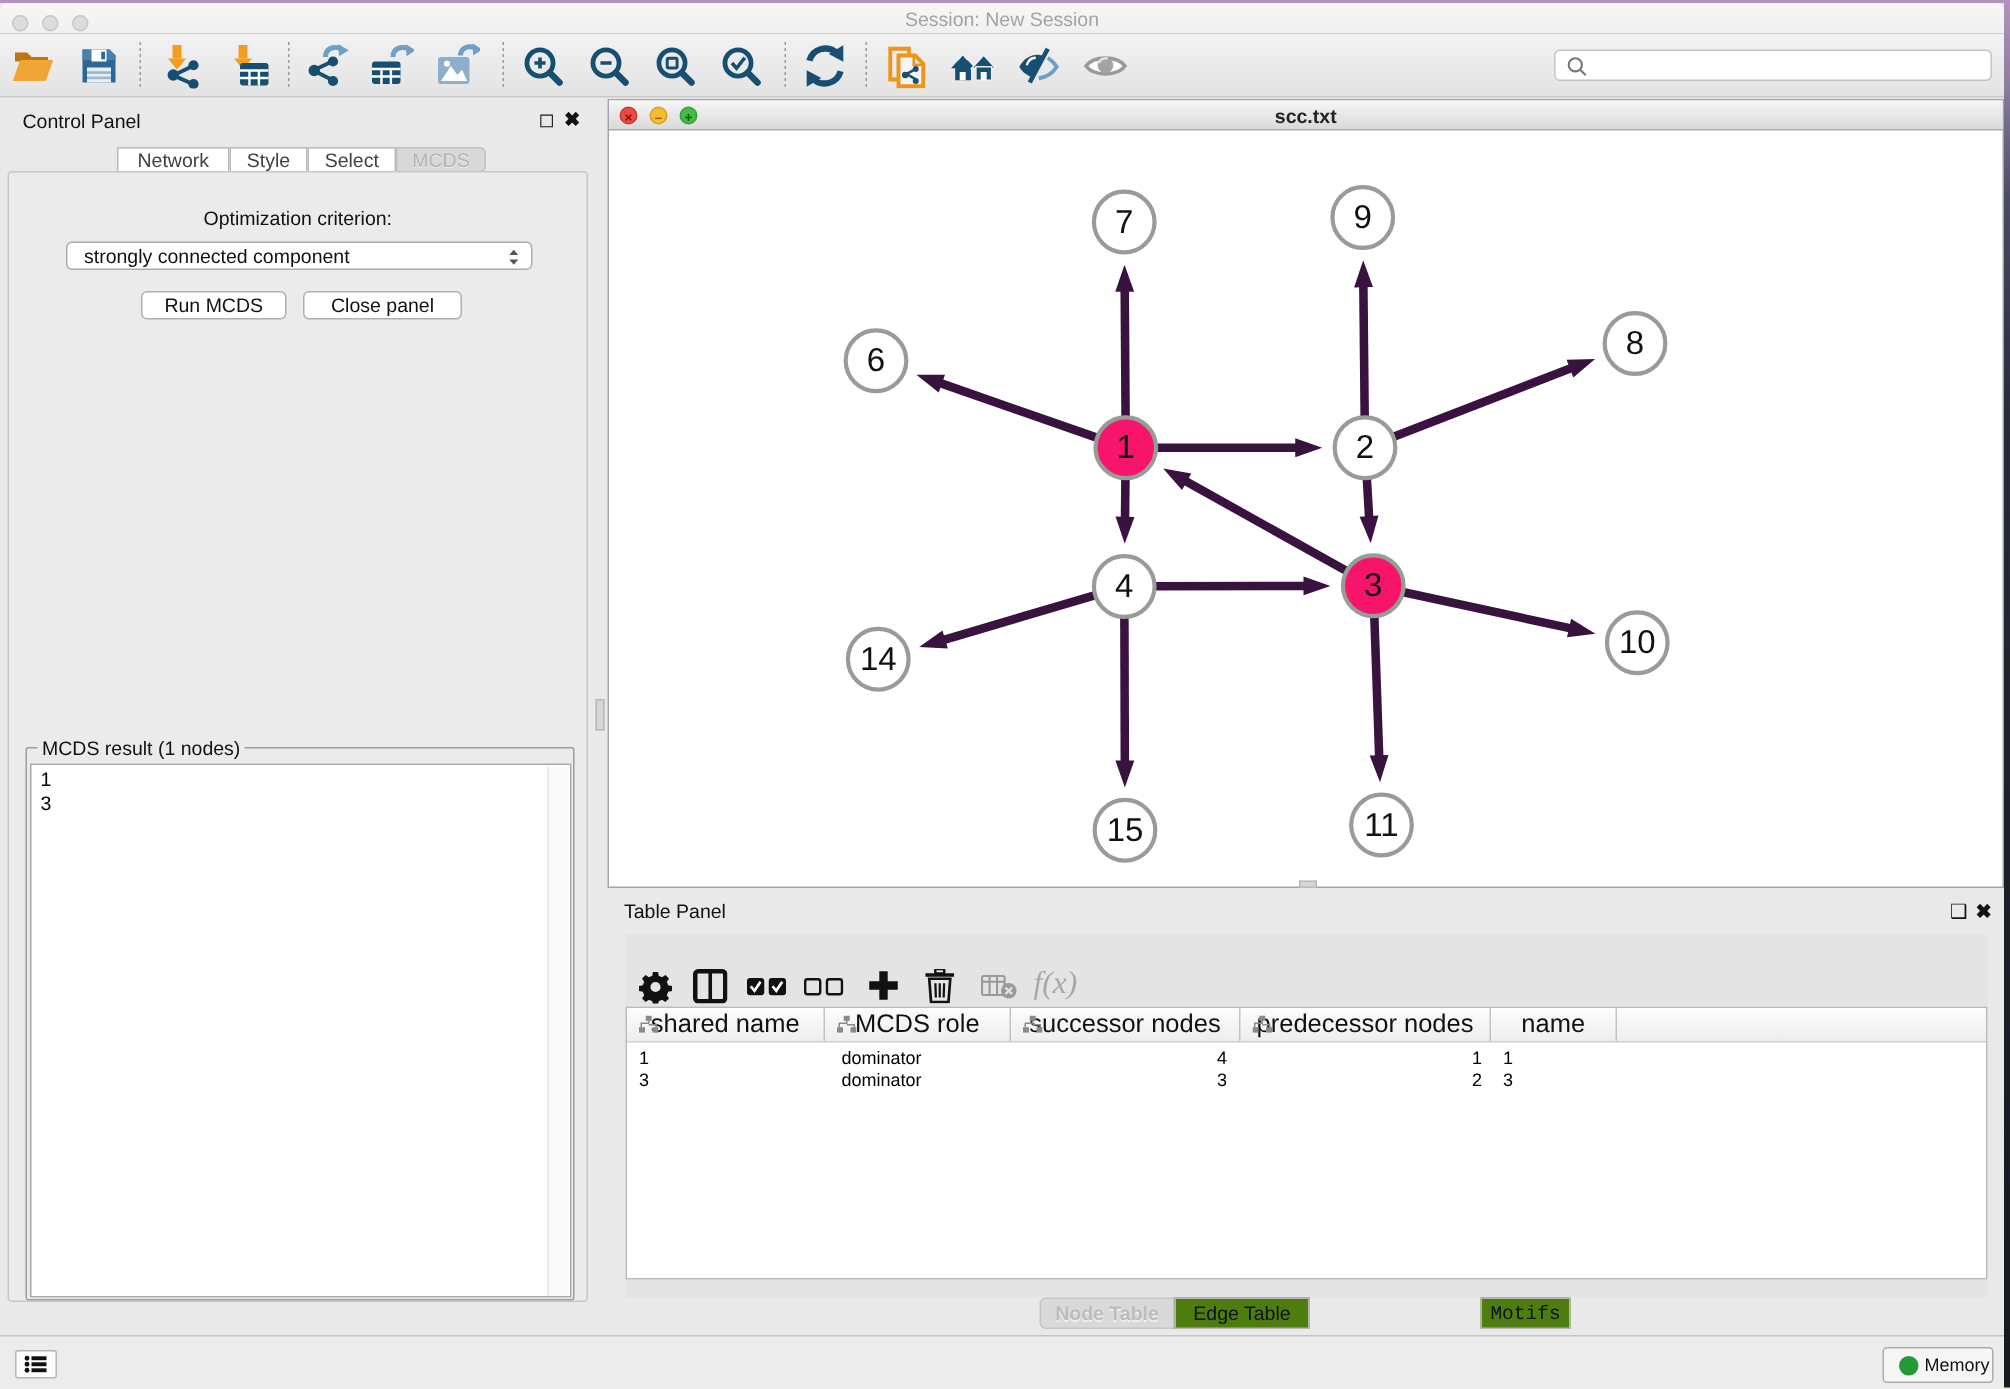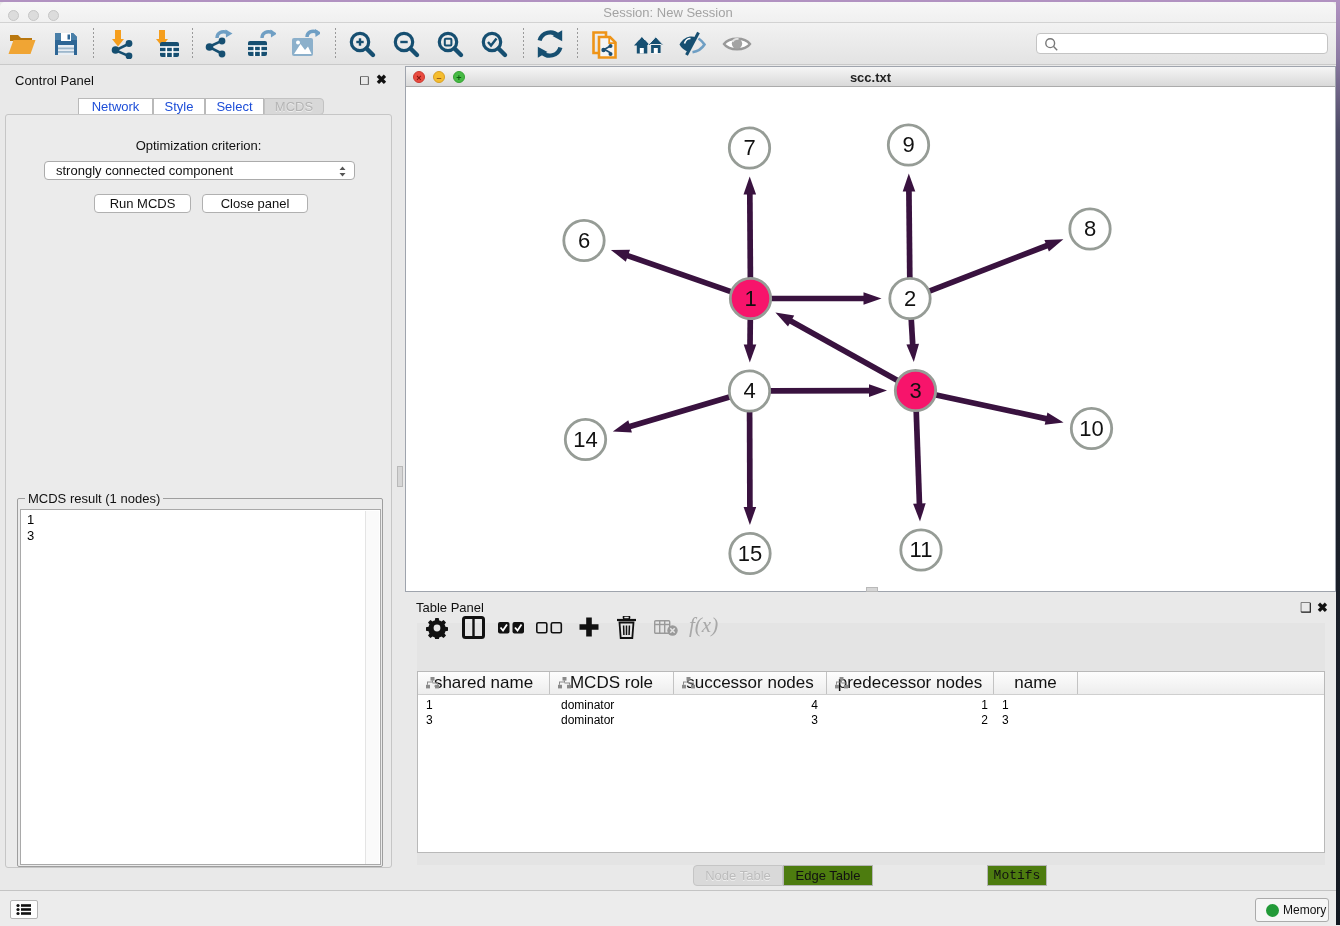--- a/index.html
+++ b/index.html
@@ -28,21 +28,21 @@
   background-image:linear-gradient(#9a9a9a 50%, transparent 50%); background-size:1px 4px; }
 #searchbox { position:absolute; left:1036px; top:10px; width:292px; height:21px; background:#fff;
   border:1px solid #c4c4c4; border-radius:4px; }
 
 
 #cpanel { left:0; top:66px; width:393px; height:824px; background:#e9e9e9; }
 #cpanel-title { position:absolute; left:15px; top:7px; font-size:13px; color:#111; }
 .winbtn { position:absolute; font-size:13px; color:#111; }
 #cp-tabs { position:absolute; left:78px; top:32px; height:17px; }
 .tab { position:absolute; top:0; height:17px; background:#fff; border:1px solid #b9b9b9;
-  font-size:13px; text-align:center; line-height:16px; color:#1d4ed8; }
+  font-size:13px; text-align:center; line-height:16px; color:#404040; }
 .tab.dis { background:#d8d8d8; color:#b4b4b4; text-shadow:0 1px 0 #eee;
   border-radius:0 4px 4px 0; border-color:#c2c2c2; }
 #cp-box { position:absolute; left:5px; top:48px; width:387px; height:754px;
   background:#ebebeb; border:1px solid #c6c6c6; border-radius:3px; }
 #opt-label { position:absolute; left:0; top:23px; width:100%; text-align:center; font-size:13px; color:#111;}
 #dropdown { position:absolute; left:38px; top:46px; width:311px; height:19px; background:#fff;
   border:1px solid #ababab; border-radius:4px; font-size:13px; line-height:17px; padding-left:11px; color:#111;}
 .btn { position:absolute; top:79px; height:19px; background:#fff; border:1px solid #b0b0b0;
   border-radius:4px; font-size:13px; text-align:center; line-height:17px; color:#111; }
 #mcds-group { position:absolute; left:11px; top:383px; width:366px; height:369px;
@@ -62,21 +62,21 @@
 #net-title { position:absolute; top:3px; width:100%; text-align:center; font-size:13px;
   font-weight:bold; color:#222; }
 .mac { position:absolute; top:4px; width:12px; height:12px; border-radius:50%;
   font-size:9px; font-weight:bold; text-align:center; line-height:12px; }
 #graph { position:absolute; left:0; top:21px; }
 
 
 #tpanel { left:405px; top:597px; width:931px; height:293px; background:#e9e9e9; }
 #tp-title { position:absolute; left:11px; top:3px; font-size:13px; color:#111; }
 #tp-inset { position:absolute; left:12px; top:26px; width:908px; height:242px; background:#e4e4e4; }
-#tp-toolbar { position:absolute; left:12px; top:8px; width:908px; height:44px;text-align:right; }
+#tp-toolbar { position:absolute; left:12px; top:38px; width:908px; height:44px;text-align:right; }
 #tp-table { position:absolute; left:12px; top:74px; width:908px; height:182px; background:#fff;
   border:1px solid #b9b9b9; }
 #tp-header { position:absolute; left:0; top:0; width:906px; height:23px;
   background:linear-gradient(#fdfdfd,#ededed); border-bottom:1px solid #cfcfcf; }
 .hcell { position:absolute; top:0; height:22px; border-right:1px solid #c3c3c3;
   font-size:17px; text-align:center; line-height:22px; color:#111; }
 .hicon { position:absolute; left:8px; top:5px; }
 .trow { position:absolute; left:0; width:906px; height:16px; font-size:12px; color:#000; }
 .tc { position:absolute; top:1px; }
 #tp-tabs { position:absolute; left:0; top:268px; width:100%; height:21px; }
@@ -445,21 +445,21 @@
     </div>
     <div class="trow" style="top:40px;">
       <span class="tc" style="left:8px;">3</span>
       <span class="tc" style="left:143px;">dominator</span>
       <span class="tc" style="left:386px; width:14px; text-align:right;">3</span>
       <span class="tc" style="left:556px; width:14px; text-align:right;">2</span>
       <span class="tc" style="left:584px;">3</span>
     </div>
   </div>
   <div id="tp-tabs">
-    <div class="btab dis" style="left:288px; width:90px;">Node Table</div>
+    <div class="btab dis" style="left:288px; width:90px;font-weight:bold;">Node Table</div>
     <div class="btab" style="left:378px; width:90px;">Edge Table</div>
     <div class="btab" style="left:480px; width:114px;margin-top:36px;">Network Table</div>
     <div class="btab" style="left:582px; width:60px;font-family:Liberation Mono, monospace;">Motifs</div>
   </div>
 </div>
 
 <div class="abs" id="statusbar">
   <div id="listbtn">
     <svg width="26" height="17" viewBox="0 0 26 17">
       <circle cx="7" cy="4.5" r="1.6" fill="#111"></circle>

